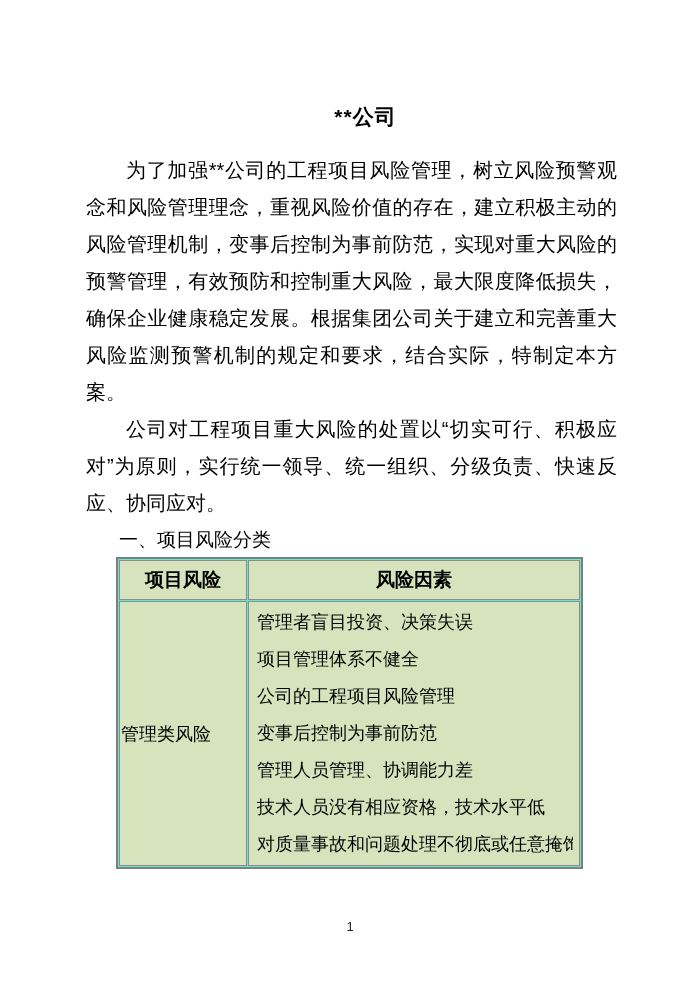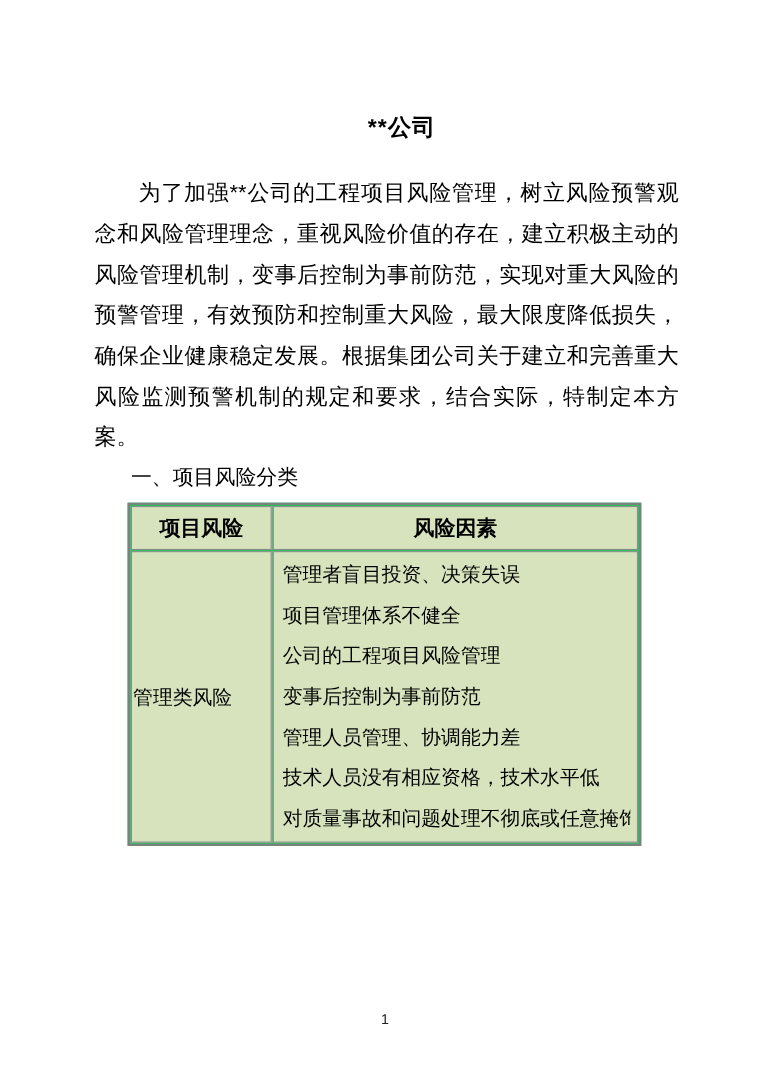--- a/index.html
+++ b/index.html
@@ -42,37 +42,37 @@
   .content p {
     margin: 0;
     font-size: 20px;
     line-height: 37px;
     text-align: justify;
     text-justify: inter-ideograph;
     text-indent: 2em;
     word-break: break-all;
   }
   .content p.first {
-    margin-top: 26px;
+    margin-top: 20px;
   }
   .section-heading {
     margin: 6px 0 0 33px;
     font-size: 19px;
     font-weight: normal;
     line-height: 24px;
   }
   table.risk-table {
-    margin-top: 10px;
+    margin-top: 5px;
     margin-left: 30px;
     width: 373px;
     table-layout: fixed;
     border-collapse: separate;
     border-spacing: 1px;
     border: 2px solid #7f7f7f;
-    background: #22c55e;
+    background: #5eead4;
     box-sizing: border-box;
   }
   .risk-table th, .risk-table td {
     background: #d6e3bc;
     border: 1px solid #8c8c8c;
     box-sizing: border-box;
     font-weight: normal;
   }
   .risk-table th {
     height: 40px;
@@ -114,20 +114,21 @@
 
 <div class="page">
 
   <div class="doc-title">**公司</div>
 
 
   <div class="content">
 
     <p class="first">为了加强**公司的工程项目风险管理，树立风险预警观念和风险管理理念，重视风险价值的存在，建立积极主动的风险管理机制，变事后控制为事前防范，实现对重大风险的预警管理，有效预防和控制重大风险，最大限度降低损失，确保企业健康稳定发展。根据集团公司关于建立和完善重大风险监测预警机制的规定和要求，结合实际，特制定本方案。</p>
 
+    <p>公司对工程项目重大风险的处置以“切实可行、积极应对”为原则，实行统一领导、统一组织、分级负责、快速反应、协同应对。</p>
 
     <h2 class="section-heading">一、项目风险分类</h2>
 
     <table class="risk-table">
       <thead>
         <tr>
           <th class="col-cat">项目风险</th>
           <th class="col-fac">风险因素</th>
         </tr>
       </thead>

